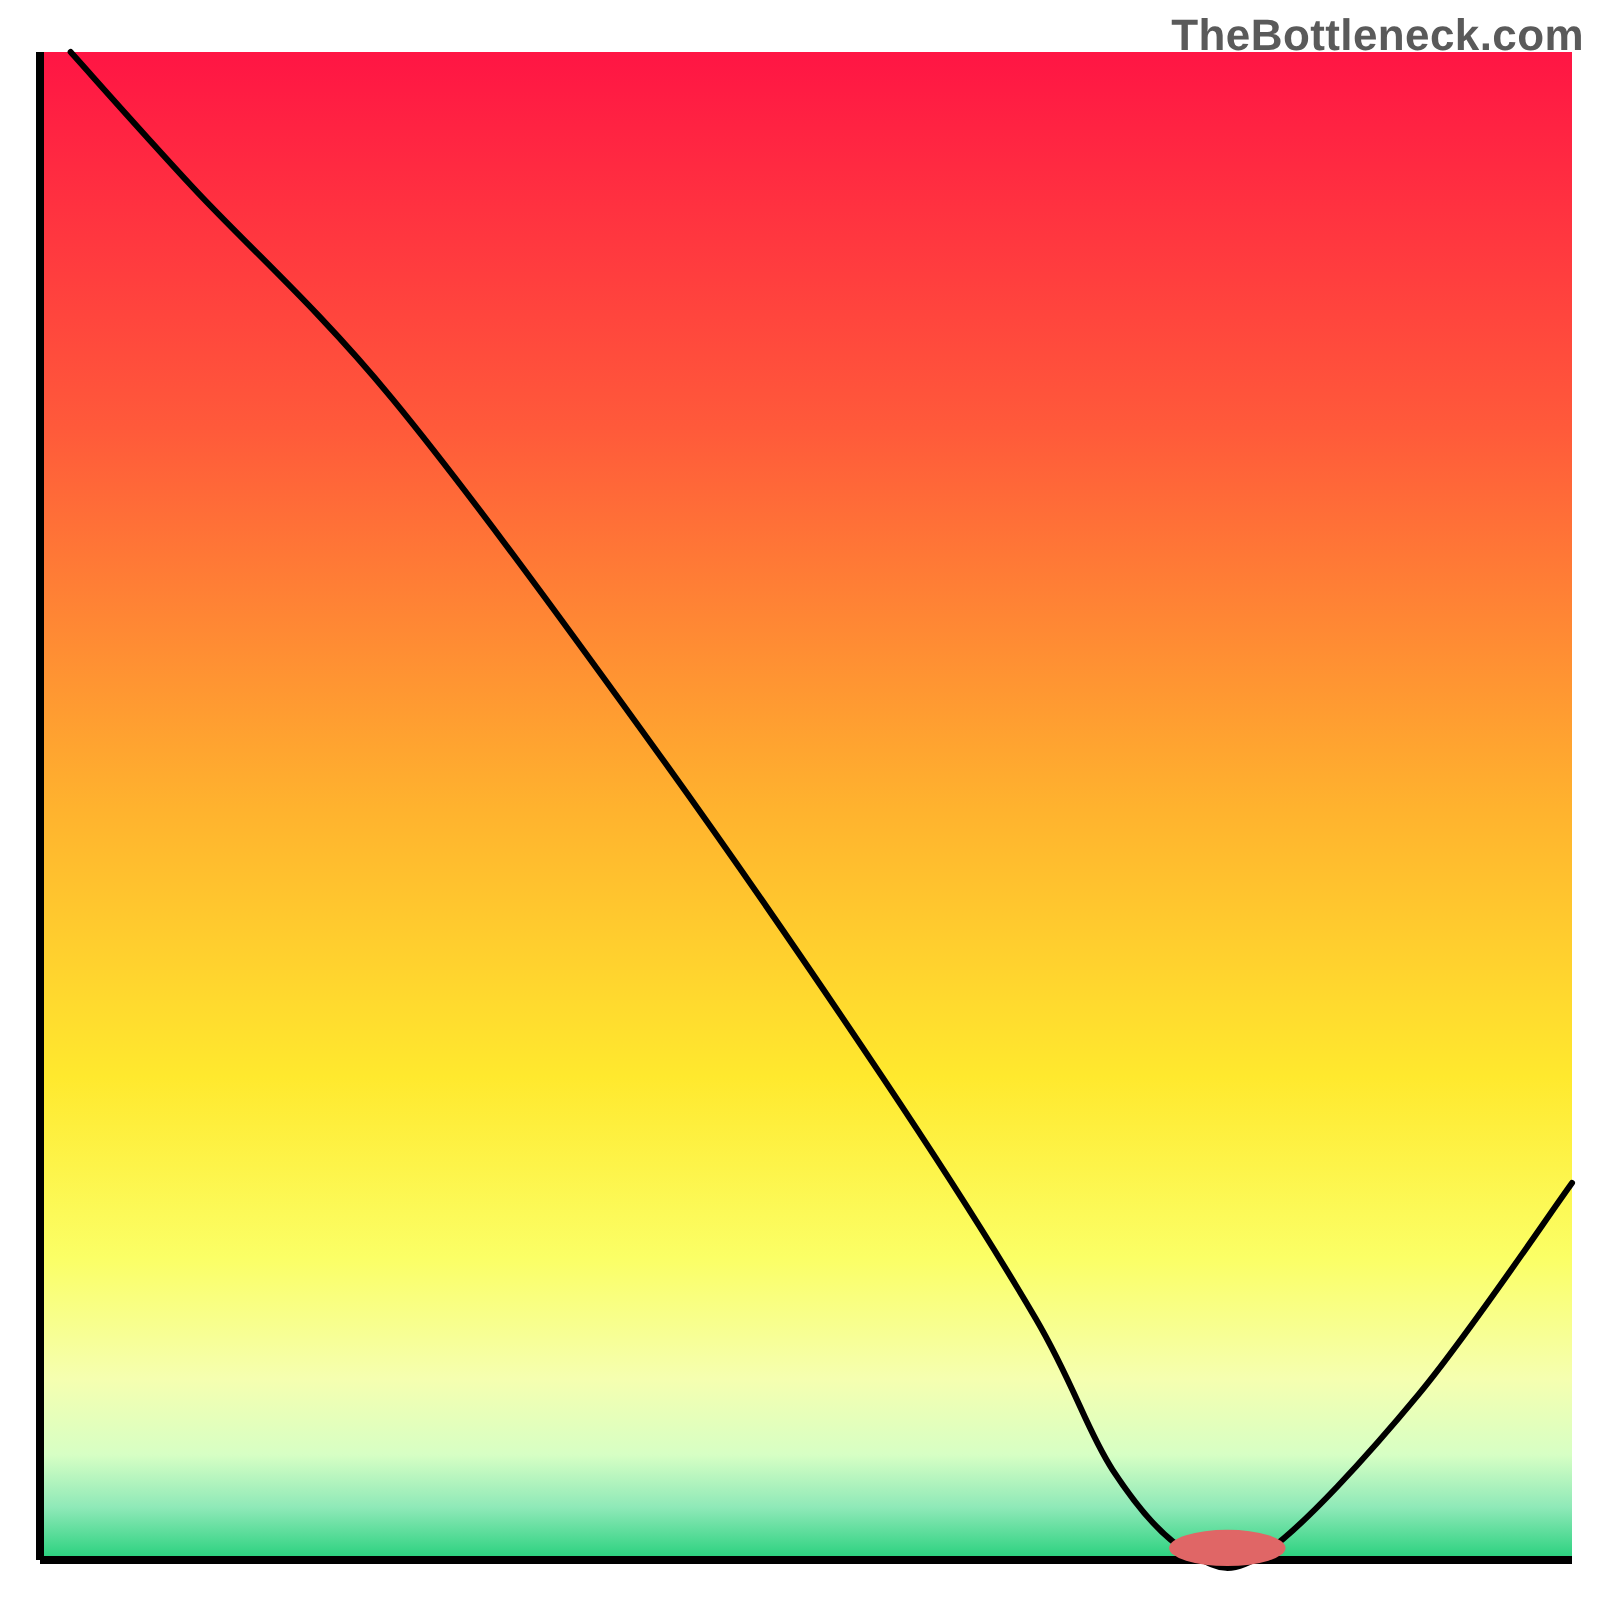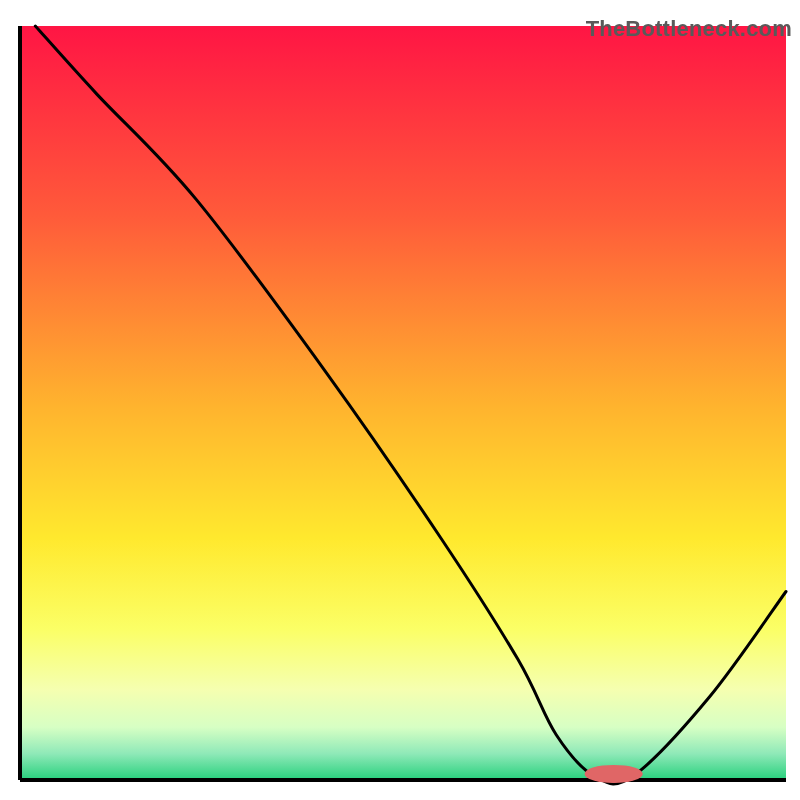--- a/index.html
+++ b/index.html
@@ -11,21 +11,21 @@
     overflow: hidden;
     font-family: Arial, Helvetica, sans-serif;
   }
   .chart-wrap {
     position: relative;
     width: 800px;
     height: 800px;
   }
   .watermark {
     position: absolute;
-    top: 16px;
+    top: 5px;
     right: 8px;
     font-size: 22px;
     font-weight: 600;
     color: #5a5a5a;
     letter-spacing: 0.2px;
   }
   svg {
     display: block;
   }
 </style>

